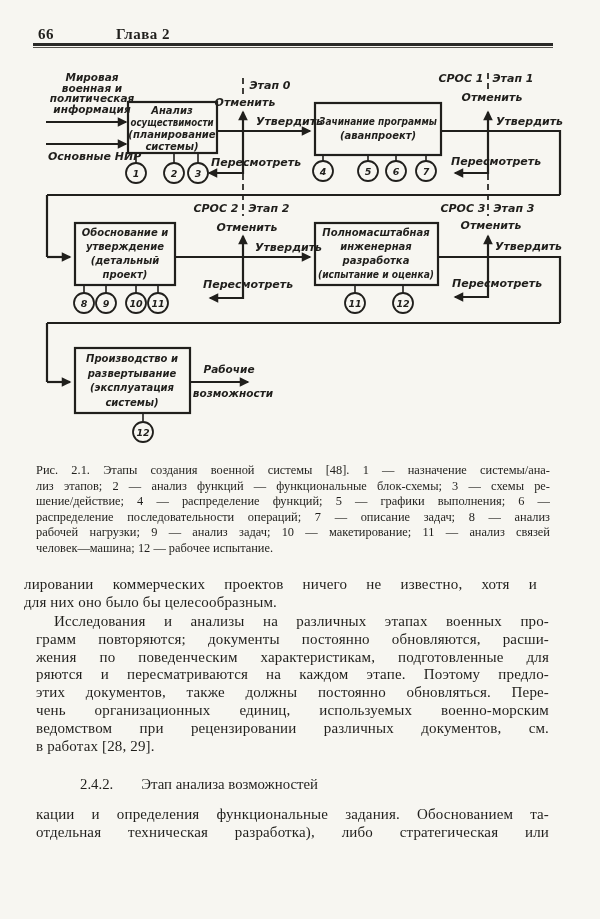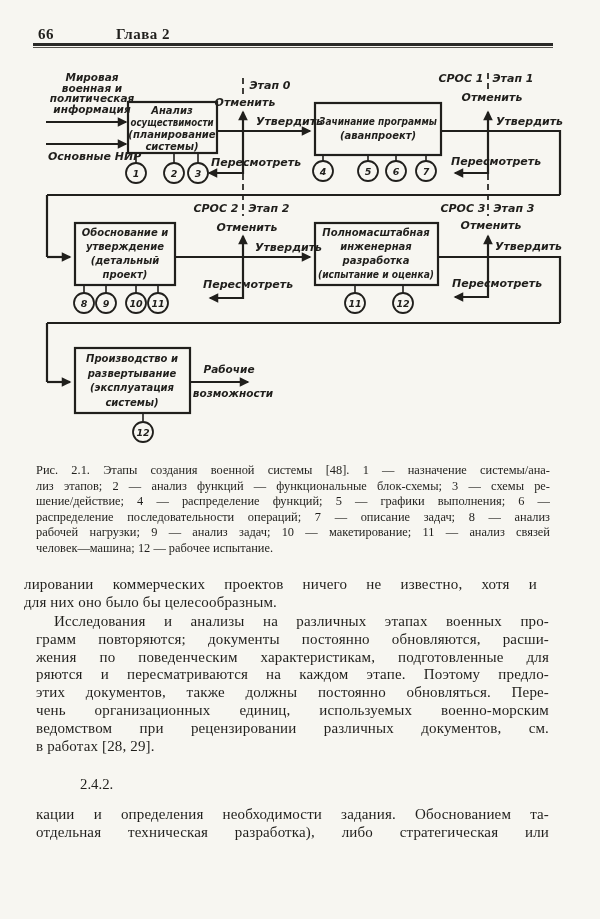--- a/index.html
+++ b/index.html
@@ -226,18 +226,19 @@
   <div class="ln jl">жения по поведенческим характеристикам, подготовленные для</div>
   <div class="ln jl">ряются и пересматриваются на каждом этапе. Поэтому предло-</div>
   <div class="ln jl">этих документов, также должны постоянно обновляться. Пере-</div>
   <div class="ln jl">чень организационных единиц, используемых военно-морским</div>
   <div class="ln jl">ведомством при рецензировании различных документов, см.</div>
   <div class="ln">в работах [28, 29].</div>
 </div>
 
 <div class="abs heading">
   <span>2.4.2.</span>
+  <span>Этап анализа возможностей</span>
 </div>
 
 <div class="abs bodytxt p3">
-  <div class="ln jl">кации и определения необходимости задания. Обоснованием та-</div>
+  <div class="ln jl">кации и определения функциональные задания. Обоснованием та-</div>
   <div class="ln jl">отдельная техническая разработка), либо стратегическая или</div>
 </div>
 
 </body></html>

